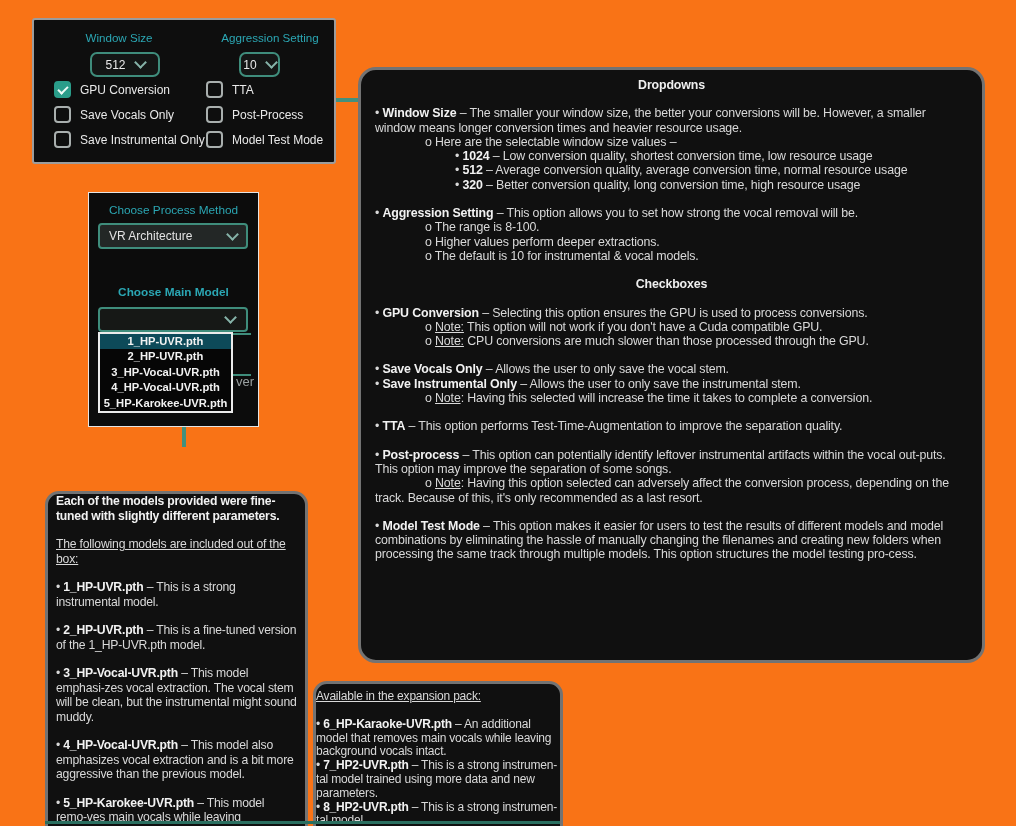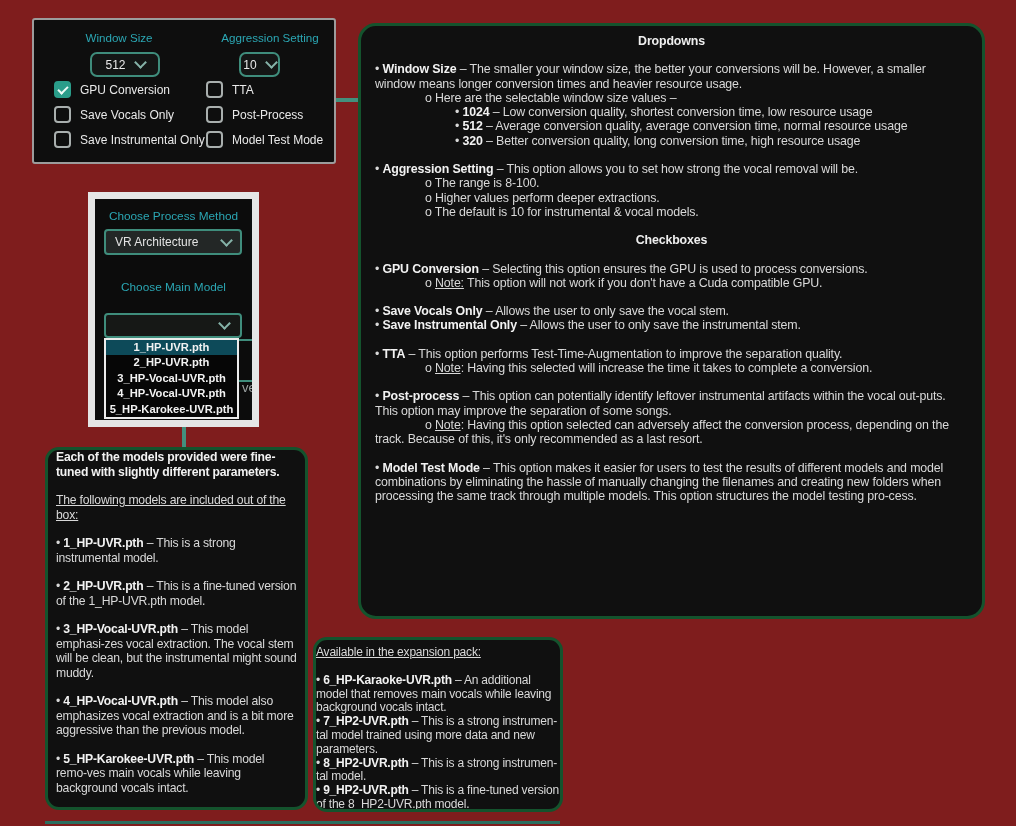--- a/index.html
+++ b/index.html
@@ -1,16 +1,16 @@
 <!DOCTYPE html>
 <html><head>
 <meta charset="utf-8">
 <style>
   html,body{margin:0;padding:0;background:#111;}
-  .canvas{position:relative;width:1016px;height:826px;background:#7f1d1d;overflow:hidden;
+  .canvas{position:relative;width:1016px;height:826px;background:#f97316;overflow:hidden;
           font-family:"Liberation Sans",sans-serif;}
 
   
   .settings{position:absolute;left:32px;top:18px;width:304px;height:146px;box-sizing:border-box;
             border:2px solid #9c9c9c;border-radius:3px;background:#0e0e0e;}
   .col-label{position:absolute;top:11px;font-size:11.6px;color:#2ba7b4;text-align:center;}
   .col-label.ws{left:15px;width:140px;}
   .col-label.as{left:166px;width:140px;}
   .dd{position:absolute;height:25px;box-sizing:border-box;border:2px solid #3f8d7c;border-radius:7px;
       background:#141615;display:flex;align-items:center;justify-content:center;gap:10px;
@@ -29,41 +29,41 @@
                 border-bottom:2px solid #eefbf7;transform:rotate(-45deg);margin:3px 0 0 2px;}
   .cblabel{font-size:12px;color:#e9e9e9;white-space:nowrap;}
 
   
   .connector-h{position:absolute;left:336px;top:98px;width:22px;height:4px;background:#43907d;}
   .connector-v{position:absolute;left:182px;top:427px;width:4px;height:20px;background:#43907d;}
   .bottom-line{position:absolute;left:45px;top:821px;width:515px;height:3px;background:#2a6f60;}
 
   
   .process-panel{position:absolute;left:88px;top:192px;width:171px;height:235px;box-sizing:border-box;
-                 background:#0c0c0c;border:7px solid #e5e5e5;overflow:hidden;}
+                 background:#0c0c0c;border:1px solid #e5e5e5;overflow:hidden;}
   .pp-label{position:absolute;left:0;width:100%;text-align:center;color:#2ba7b4;font-size:11.8px;}
   .pp-label.method{top:10px;}
-  .pp-label.model{top:81px;}
-  .dd2{position:absolute;left:9px;width:138px;box-sizing:border-box;border:2px solid #3f8d7c;
+  .pp-label.model{top:92px;font-weight:bold;}
+  .dd2{position:absolute;left:9px;width:150px;box-sizing:border-box;border:2px solid #3f8d7c;
        border-radius:4px;display:flex;align-items:center;color:#e3e3e3;font-size:12px;}
   .dd-method{top:30px;height:26px;background:#232726;padding:0 9px;justify-content:space-between;}
   .dd-model{top:114px;height:25px;background:#161816;padding:0 11px;justify-content:flex-end;}
   .seg{position:absolute;left:140px;width:22px;height:2px;background:#3f8d7c;}
   .seg1{top:140px;}
   .seg2{top:181px;}
   .partial{position:absolute;left:147px;top:181px;font-size:13px;color:#9aa0a0;white-space:nowrap;}
   .mlist{position:absolute;left:9px;top:139px;width:131px;box-sizing:content-box;
          border:2px solid #ececec;background:#060606;}
   .mitem{height:15.4px;line-height:15.4px;text-align:center;font-size:11.2px;font-weight:bold;
          color:#f2f2f2;white-space:nowrap;}
   .mitem.sel{background:#0d4a59;}
 
   
-  .tbox{position:absolute;box-sizing:border-box;border:3px solid #14532d;background:#101010;
-        overflow:hidden;color:#d9d9d9;}
+  .tbox{position:absolute;box-sizing:border-box;border:3px solid #737373;background:#101010;
+        overflow:hidden;color:#d9d9d9;margin-top:44px;}
   .tbox b{color:#f2f2f2;}
   .info-box{left:358px;top:23px;width:627px;height:596px;border-radius:18px;padding:8px 14px;
             font-size:12.4px;line-height:14.3px;letter-spacing:-0.15px;}
   .models-box{left:45px;top:447px;width:263px;height:363px;border-radius:14px;padding:0 8px;
               font-size:12.2px;line-height:14.5px;letter-spacing:-0.2px;}
   .expansion-box{left:313px;top:637px;width:250px;height:175px;border-radius:14px;padding:6px 0;
                  font-size:12px;line-height:13.8px;letter-spacing:-0.2px;}
   .bh{font-weight:bold;color:#efefef;text-align:center;}
   .bp{text-indent:0;}
   .ind1{text-indent:50px;}
@@ -149,24 +149,25 @@
       <div class="bp ind2">• <b>1024</b> – Low conversion quality, shortest conversion time, low resource usage</div>
       <div class="bp ind2">• <b>512</b> – Average conversion quality, average conversion time, normal resource usage</div>
       <div class="bp ind2">• <b>320</b> – Better conversion quality, long conversion time, high resource usage</div>
       <div class="bp ind0 gap">• <b>Aggression Setting</b> – This option allows you to set how strong the vocal removal will be.</div>
       <div class="bp ind1">o The range is 8-100.</div>
       <div class="bp ind1">o Higher values perform deeper extractions.</div>
       <div class="bp ind1">o The default is 10 for instrumental &amp; vocal models.</div>
       <div class="bh ind0 gap">Checkboxes</div>
       <div class="bp ind0 gap">• <b>GPU Conversion</b> – Selecting this option ensures the GPU is used to process conversions.</div>
       <div class="bp ind1">o <u>Note:</u> This option will not work if you don't have a Cuda compatible GPU.</div>
+      <div class="bp ind1">o <u>Note:</u> CPU conversions are much slower than those processed through the GPU.</div>
       <div class="bp ind0 gap">• <b>Save Vocals Only</b> – Allows the user to only save the vocal stem.</div>
       <div class="bp ind0">• <b>Save Instrumental Only</b> – Allows the user to only save the instrumental stem.</div>
+      <div class="bp ind1">o <u>Note</u>: Having this selected will increase the time it takes to complete a conversion.</div>
       <div class="bp ind0 gap">• <b>TTA</b> – This option performs Test-Time-Augmentation to improve the separation quality.</div>
-      <div class="bp ind1">o <u>Note</u>: Having this selected will increase the time it takes to complete a conversion.</div>
       <div class="bp ind0 gap">• <b>Post-process</b> – This option can potentially identify leftover instrumental artifacts within the vocal out-puts. This option may improve the separation of some songs.</div>
       <div class="bp ind1">o <u>Note</u>: Having this option selected can adversely affect the conversion process, depending on the track. Because of this, it's only recommended as a last resort.</div>
       <div class="bp ind0 gap">• <b>Model Test Mode</b> – This option makes it easier for users to test the results of different models and model combinations by eliminating the hassle of manually changing the filenames and creating new folders when processing the same track through multiple models. This option structures the model testing pro-cess.</div>
     </div>
   <div class="tbox models-box">
       <div class="bp ind0"><b>Each of the models provided were fine-tuned with slightly different parameters.</b></div>
       <div class="bp ind0 gap"><u>The following models are included out of the box:</u></div>
       <div class="bp ind0 gap">• <b>1_HP-UVR.pth</b> – This is a strong instrumental model.</div>
       <div class="bp ind0 gap">• <b>2_HP-UVR.pth</b> – This is a fine-tuned version of the 1_HP-UVR.pth model.</div>
       <div class="bp ind0 gap">• <b>3_HP-Vocal-UVR.pth</b> – This model emphasi-zes vocal extraction. The vocal stem will be clean, but the instrumental might sound muddy.</div>

